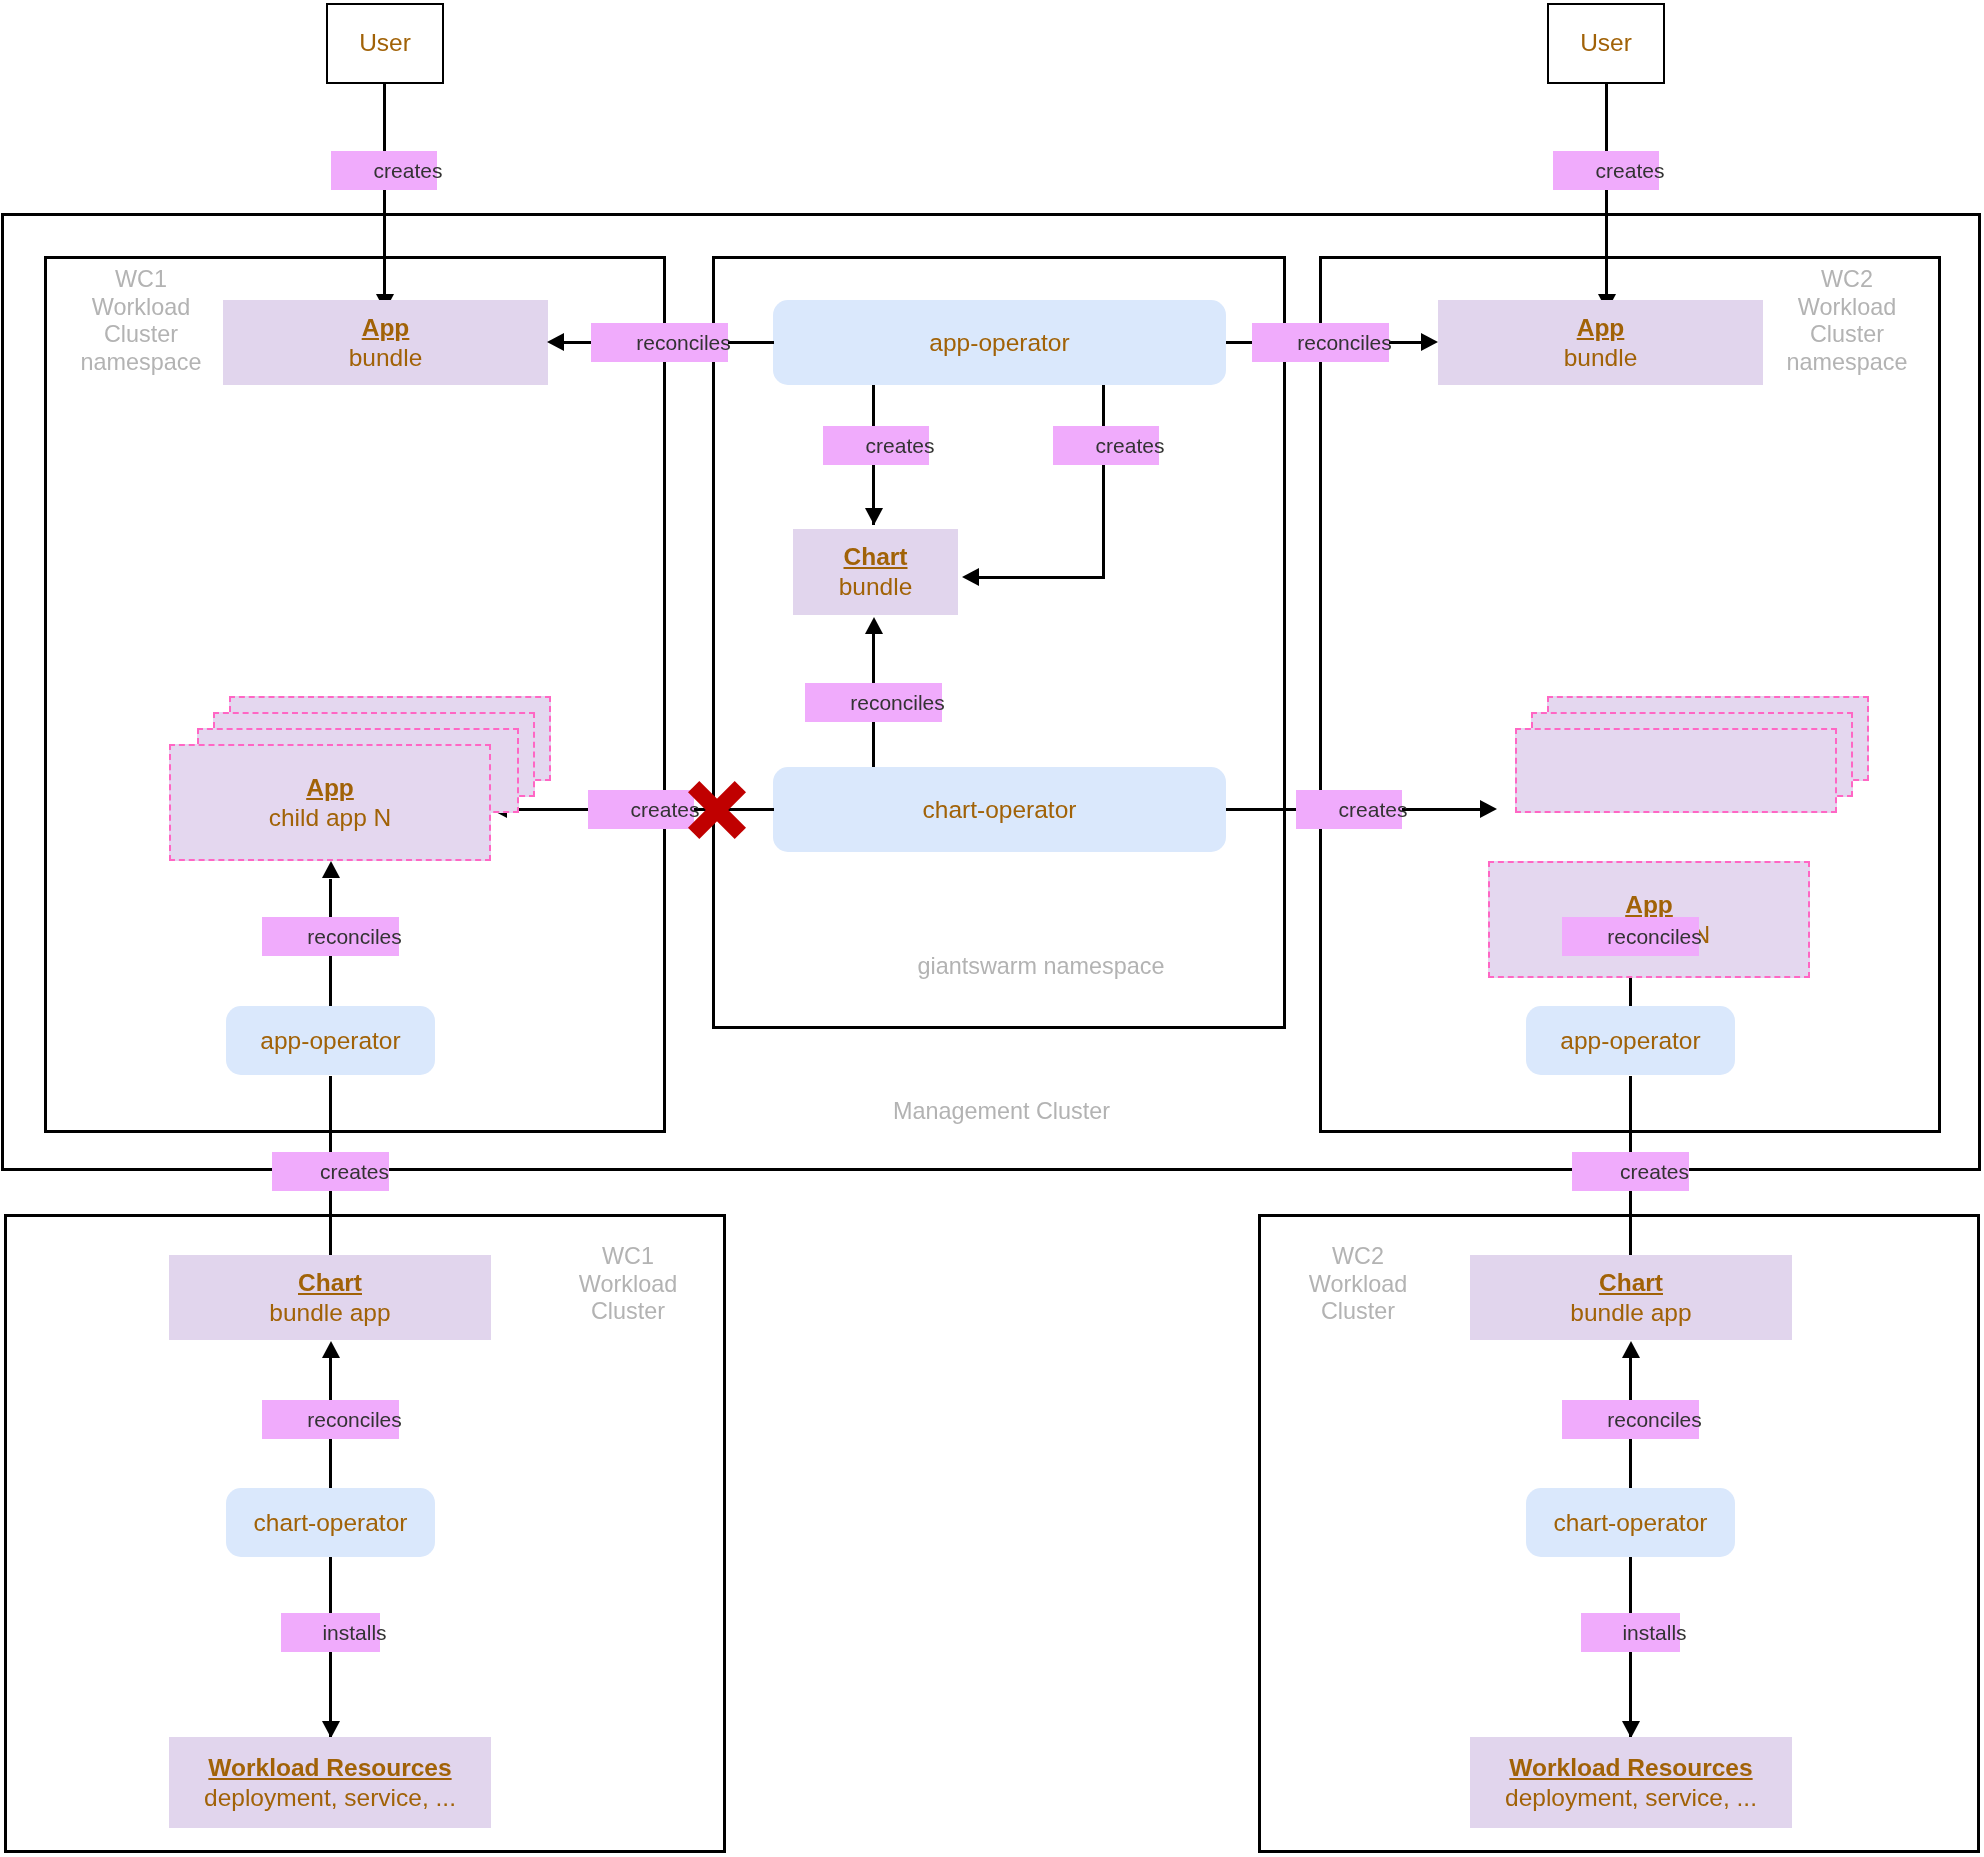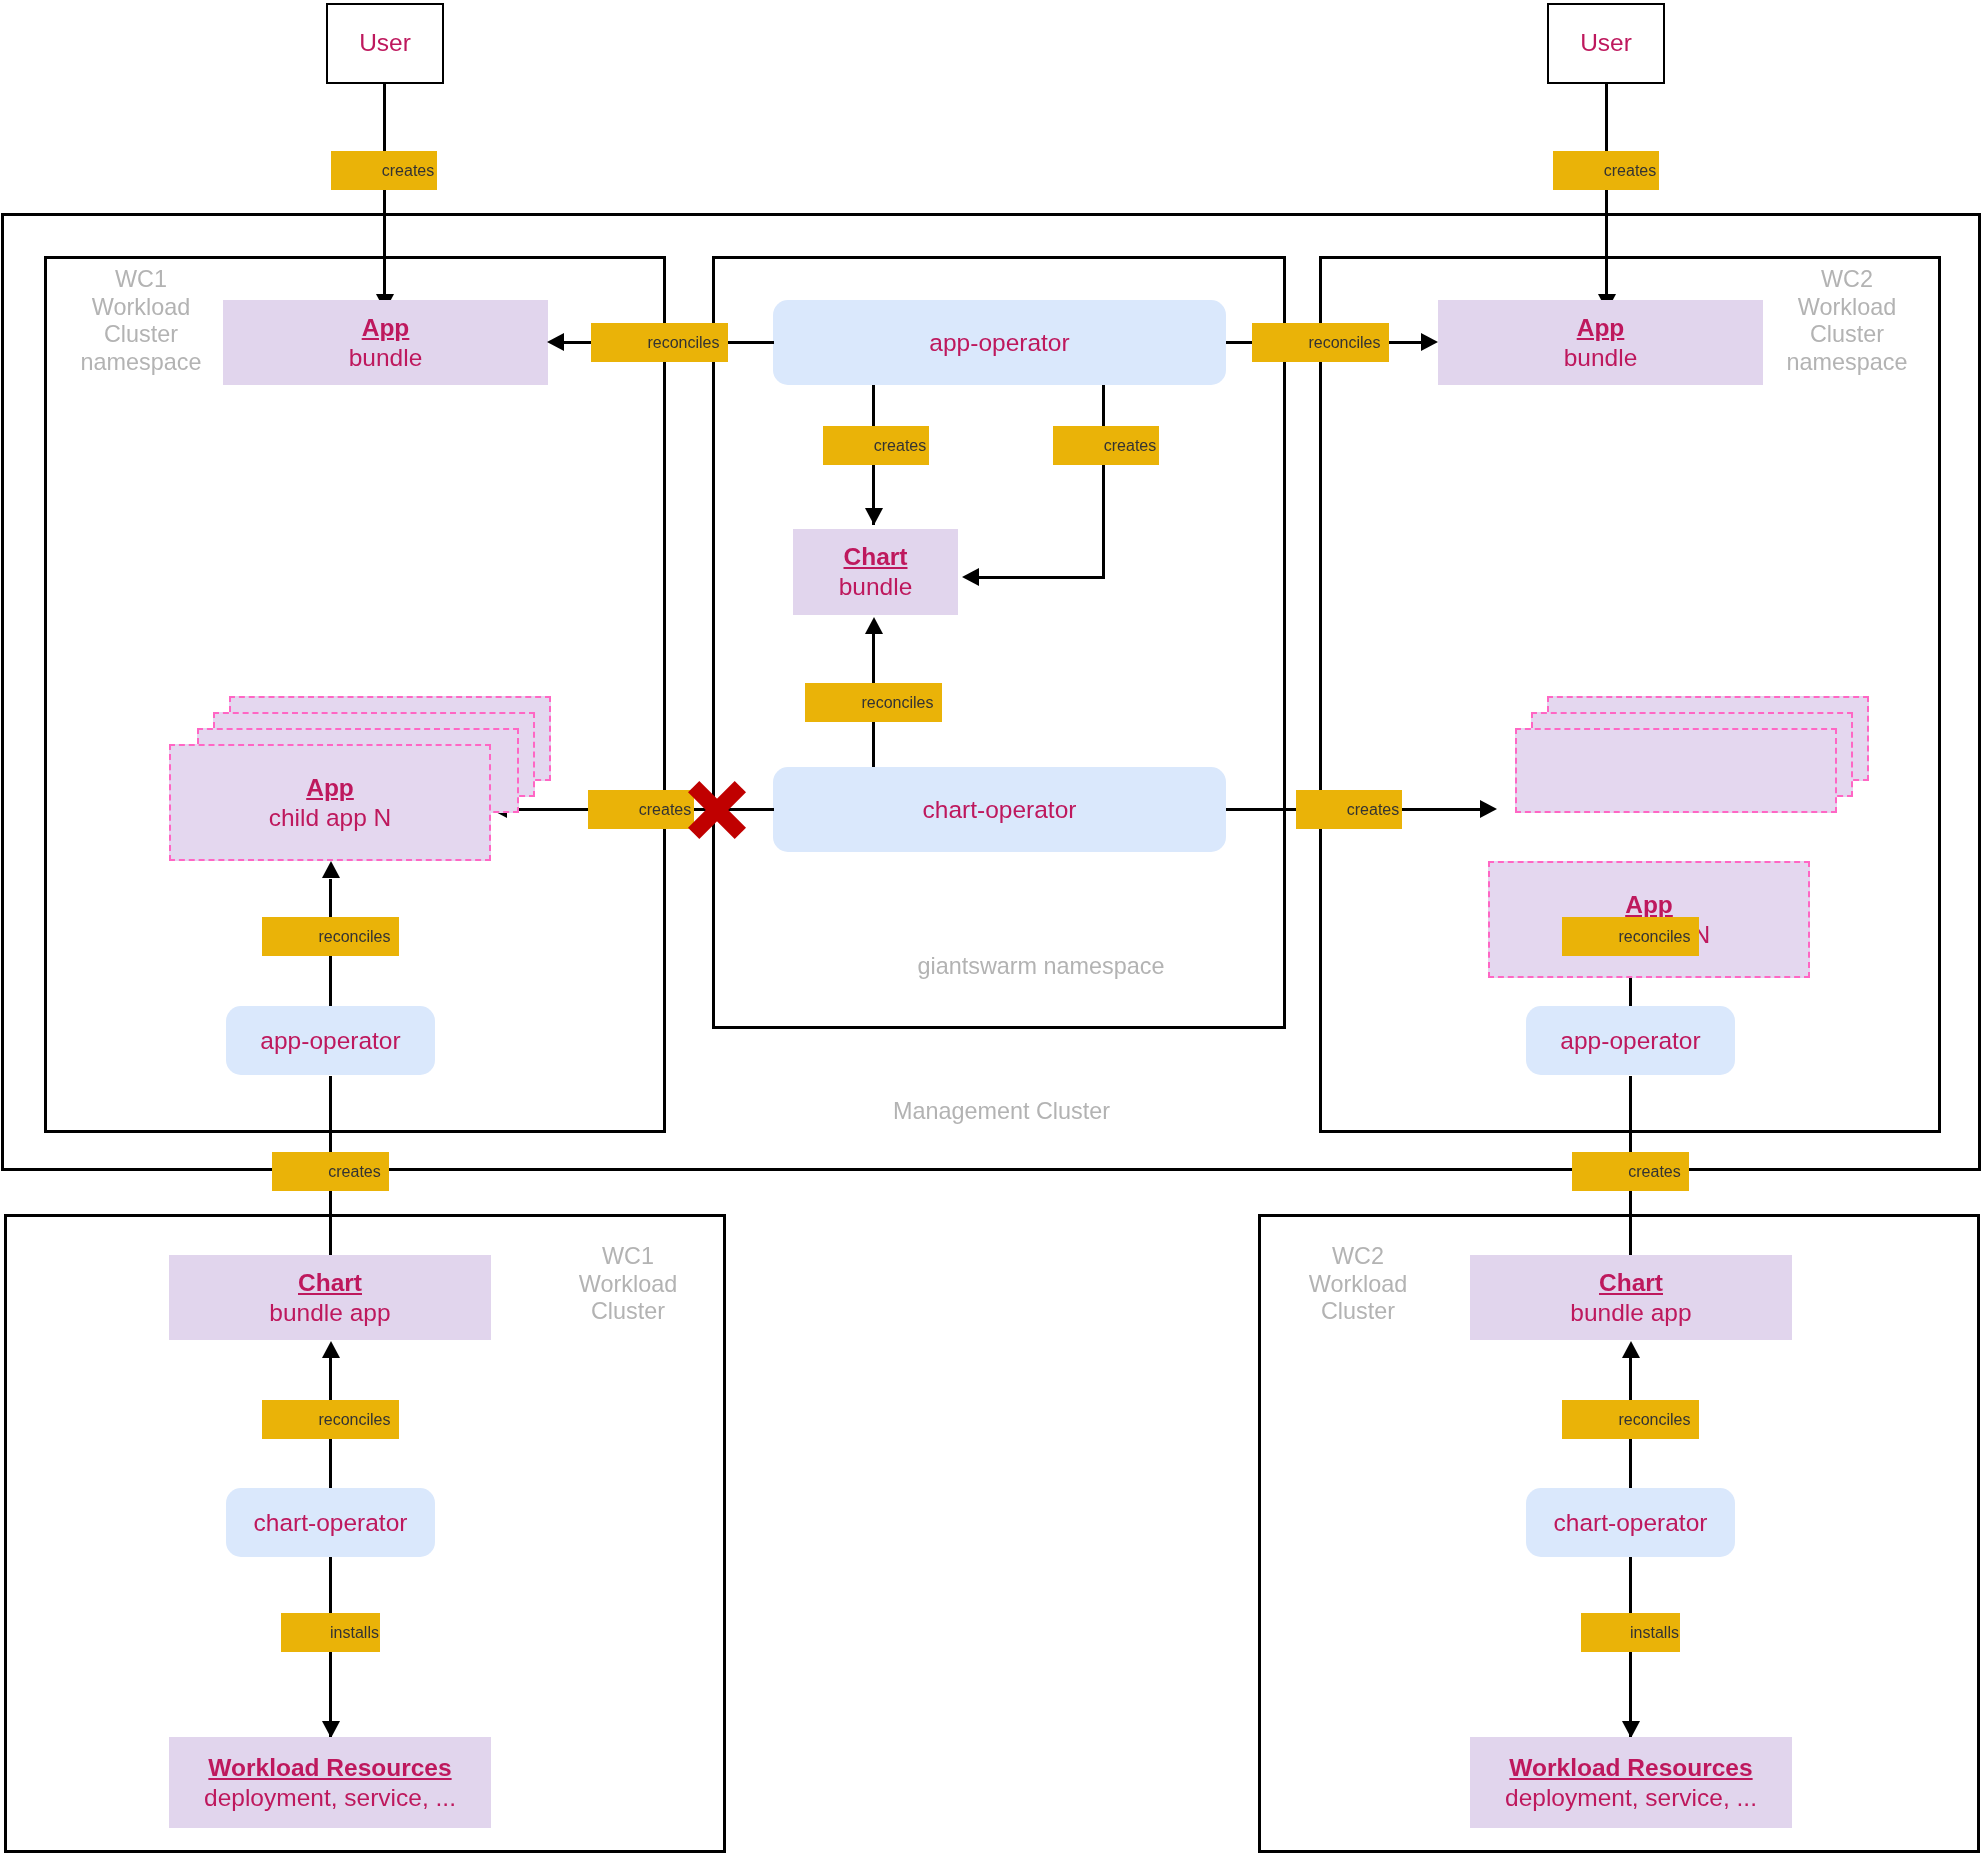--- a/index.html
+++ b/index.html
@@ -32,21 +32,21 @@
     letter-spacing: 0px;
   }
 
   
   .node {
     display: flex;
     flex-direction: column;
     align-items: center;
     justify-content: center;
     text-align: left;
-    color: #be185d;
+    color: #a16207;
     font-size: 24.5px;
     line-height: 1.22;
   }
   .node .t1 { font-weight: bold; text-decoration: underline; }
   .node .t2 { font-weight: normal; }
   .node-user {
     background: #ffffff;
     border: 2.7px solid #000000;
     font-size: 24.5px;
   }
@@ -64,23 +64,23 @@
     position: relative;
     z-index: 5;
   }
   .stack-layer {
     background: #e4d7ef;
     border: 2.7px dashed #ff66c4;
   }
 
   
   .chip {
-    background: #eab308;
+    background: #f0abfc;
     color: #333333;
-    font-size: 16px;
+    font-size: 21px;
     line-height: 1;
     display: flex;
     align-items: center;
     justify-content: center;
     white-space: nowrap;
     z-index: 9;
     padding-left: 48px;
   }
 
   

